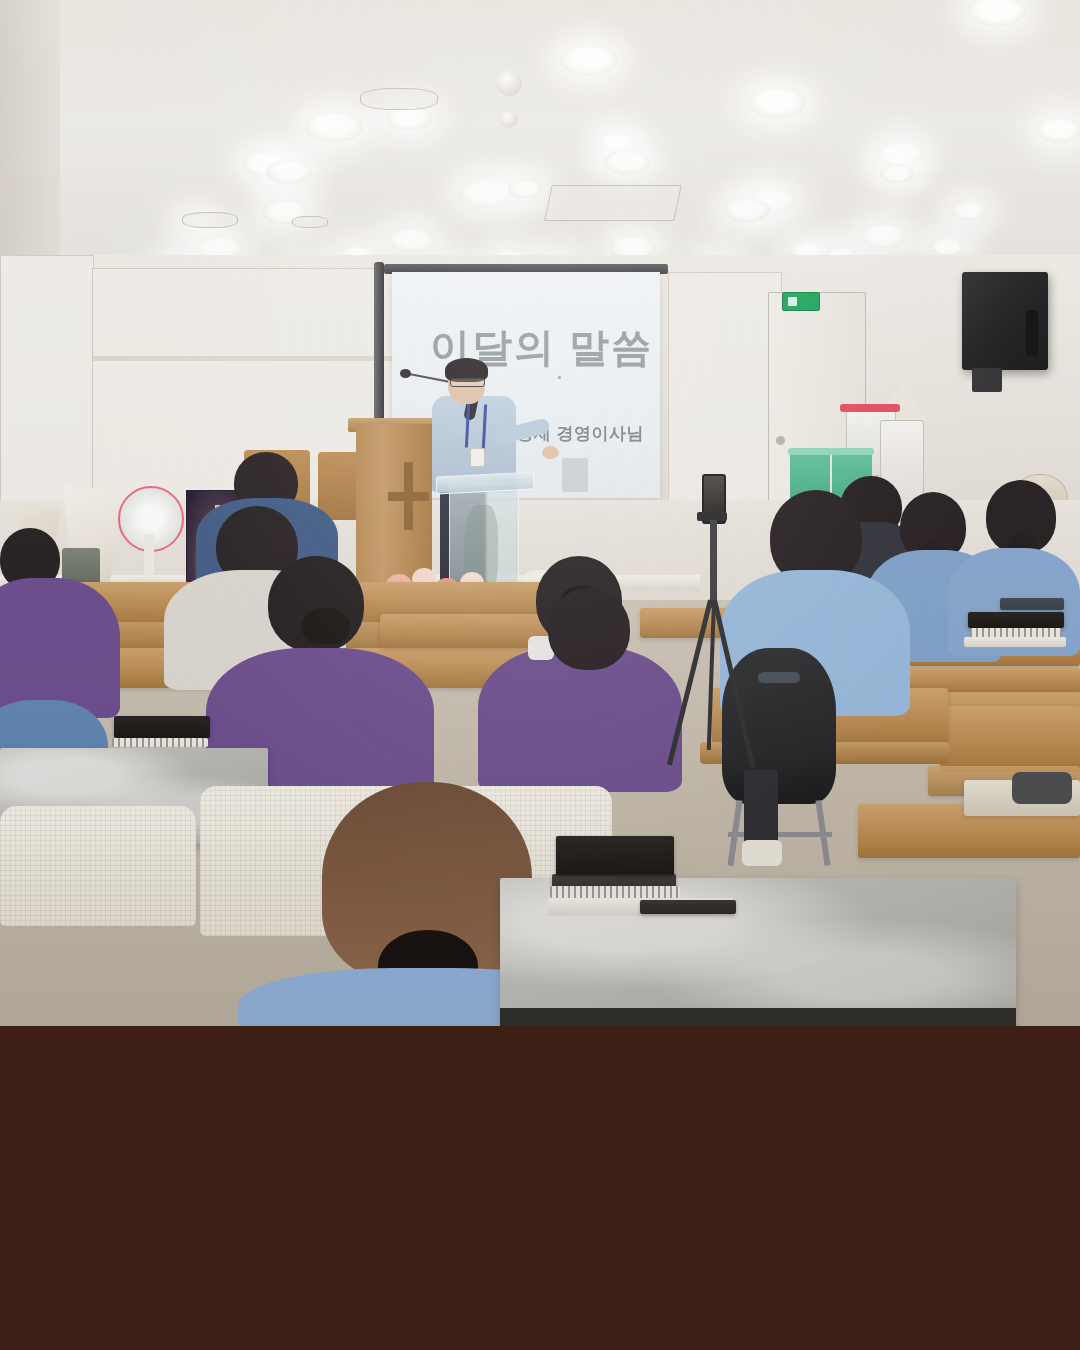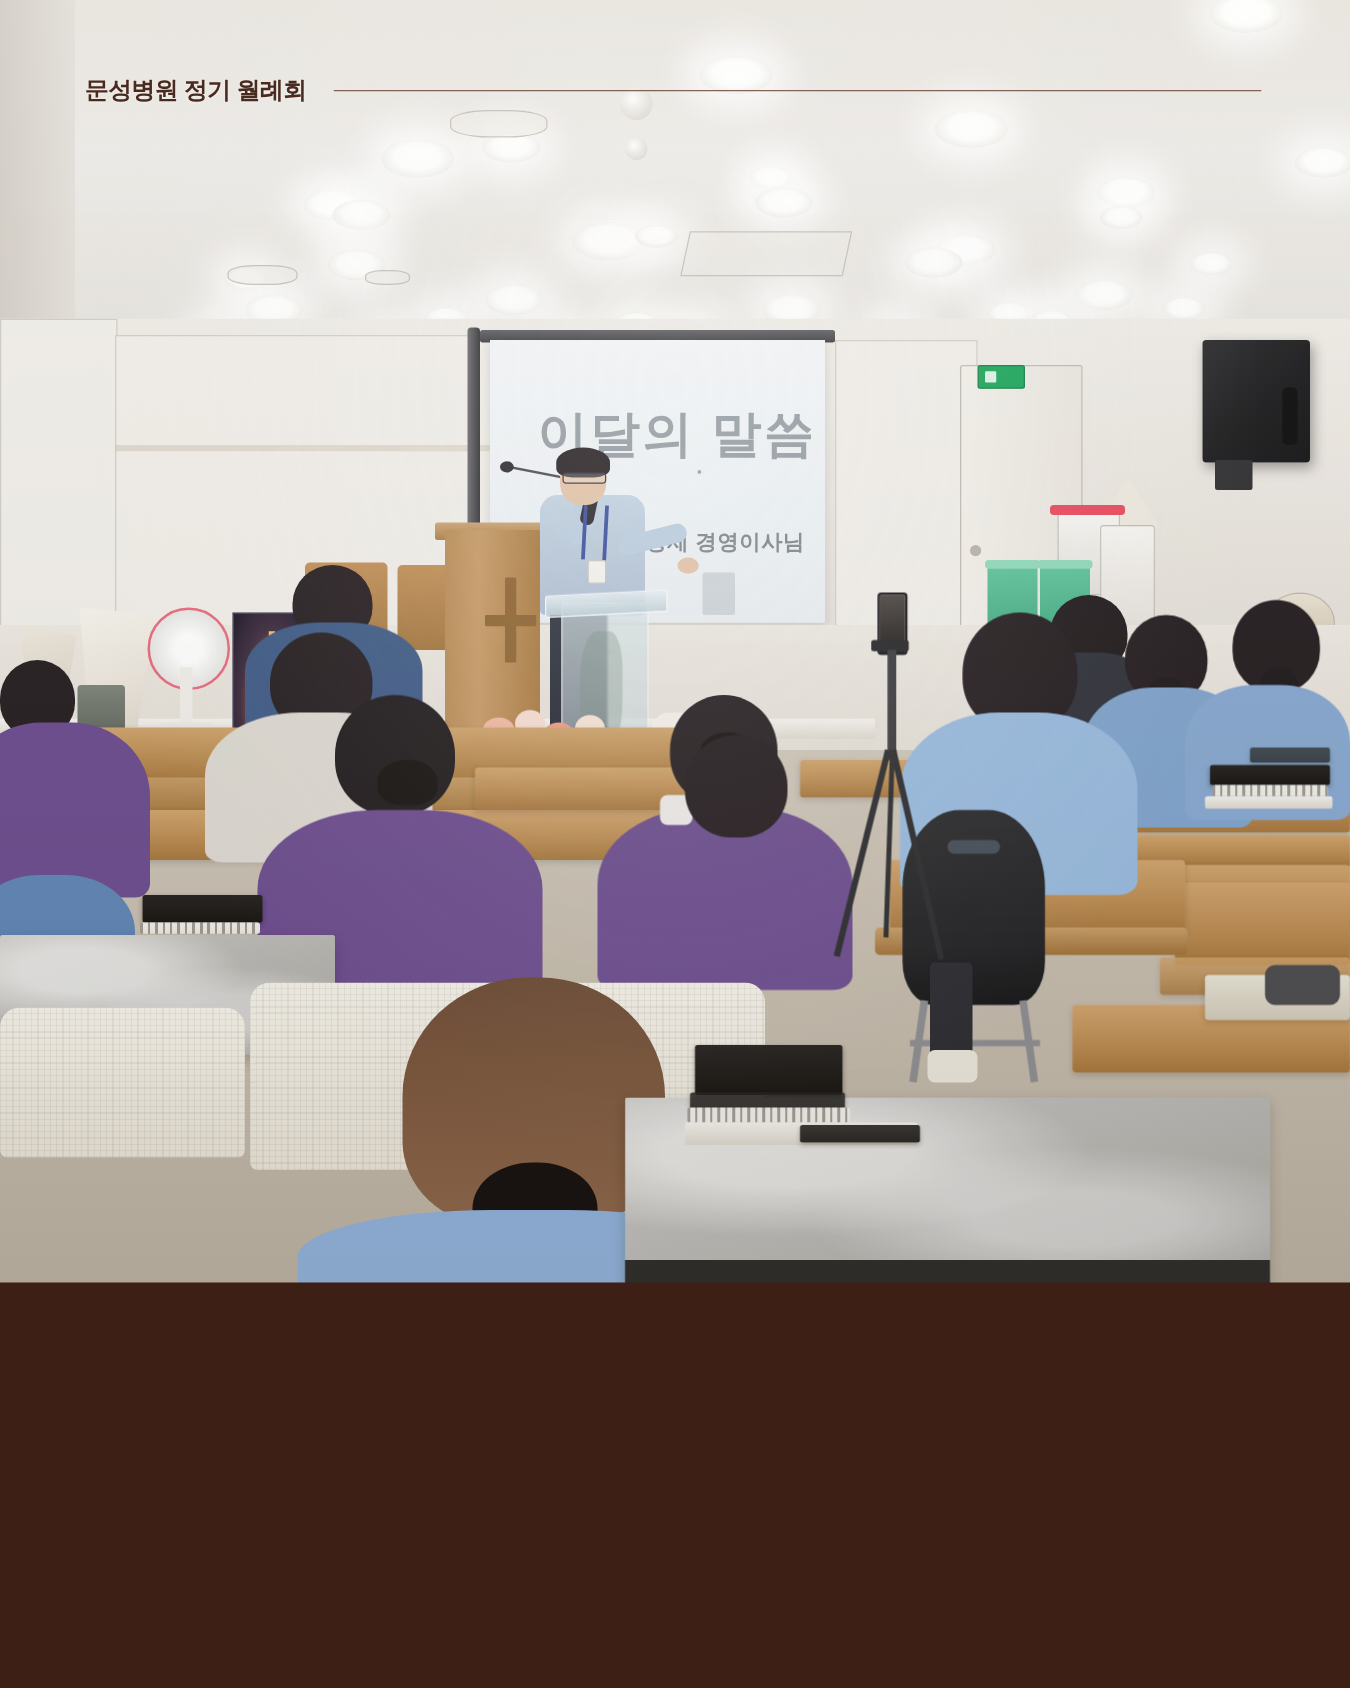--- a/index.html
+++ b/index.html
@@ -649,24 +649,20 @@
     <div class="book book-note" style="left:548px;top:898px;width:186px;height:18px;"></div>
     <div class="book book-bible" style="left:640px;top:900px;width:96px;height:14px;opacity:.9;"></div>
 
     <div style="position:absolute;left:744px;top:770px;width:34px;height:86px;background:#2a2a30;border-radius:4px;"></div>
     <div style="position:absolute;left:742px;top:840px;width:40px;height:26px;background:#e8e4da;border-radius:6px;"></div>
     <div style="position:absolute;left:1012px;top:772px;width:60px;height:32px;background:#4a4a4e;border-radius:8px;"></div>
 
     <div class="photo-grade"></div>
   </div>
 
-  <div class="header">
-    <div class="header-label">문성병원 정기 월례회</div>
-    <div class="header-rule"></div>
-  </div>
 
   <div class="caption">
     
     
     
     
     
   </div>
 
 </div>

